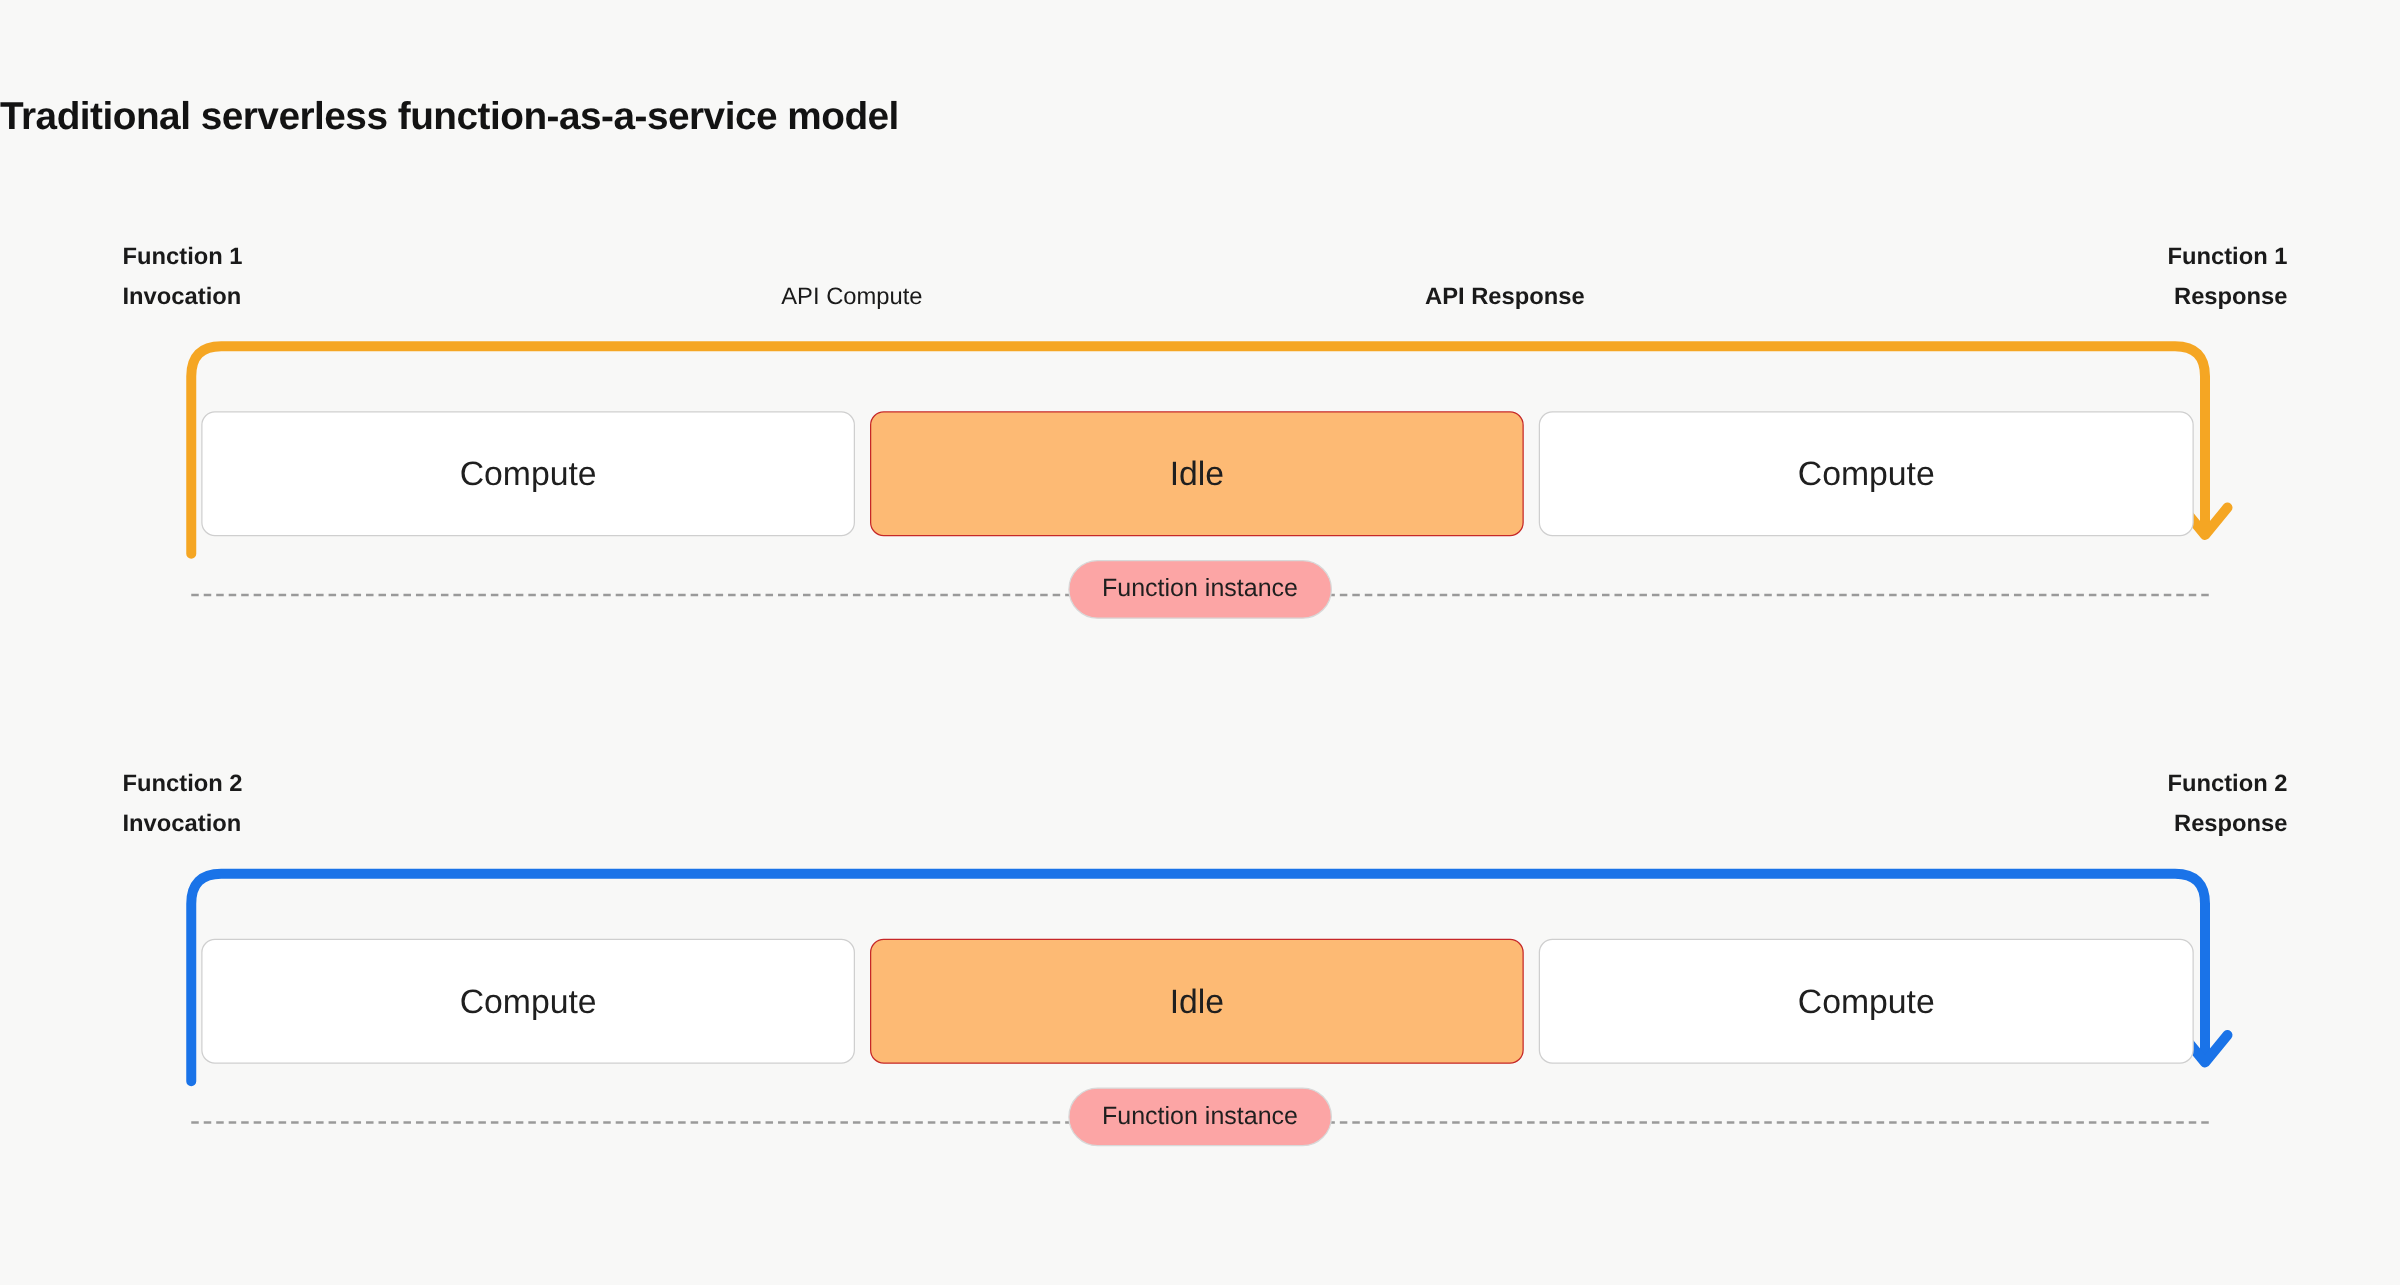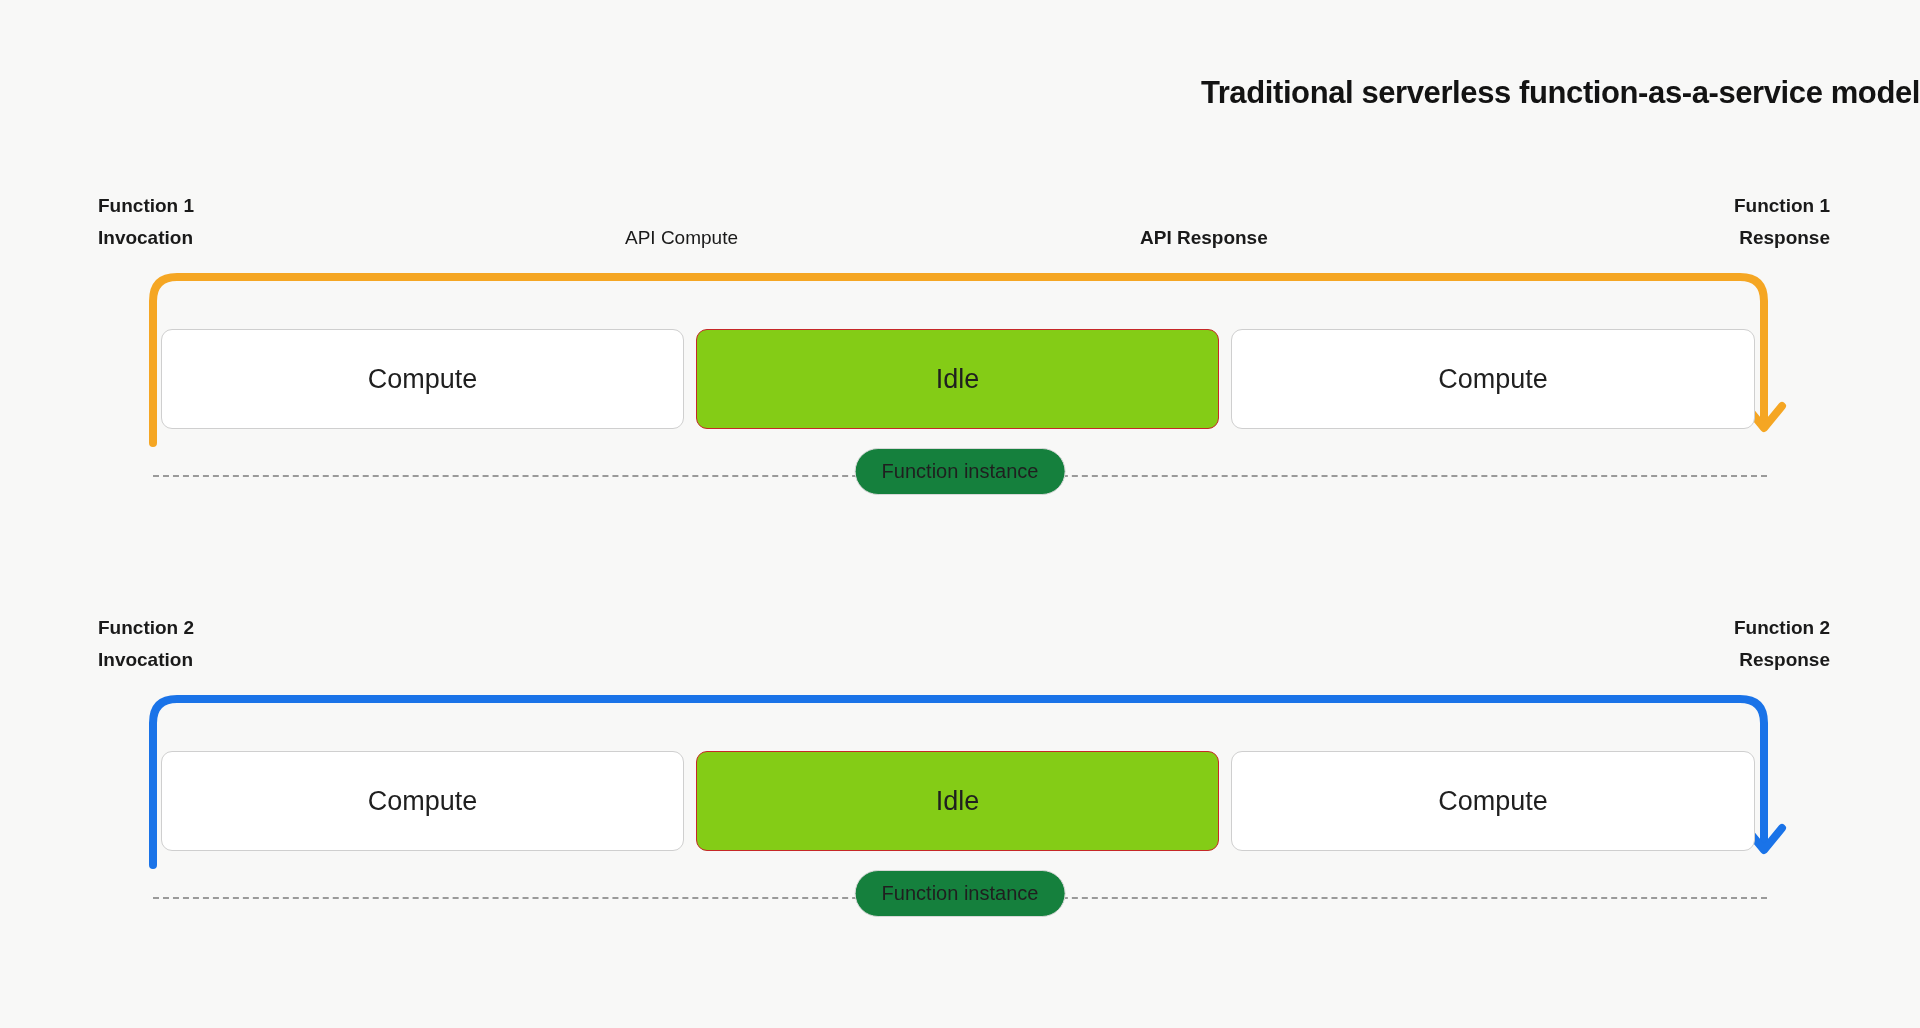--- a/index.html
+++ b/index.html
@@ -15,21 +15,21 @@
     overflow: hidden;
     position: relative;
   }
 
   
   .title {
     position: absolute;
     top: 75px;
     left: 0;
     width: 100%;
-    text-align: right;
+    text-align: left;
     font-size: 31px;
     font-weight: bold;
     letter-spacing: -0.4px;
     color: #131313;
   }
 
   
   .row {
     position: absolute;
     left: 0;
@@ -95,41 +95,41 @@
     border-radius: 11px;
     display: flex;
     align-items: center;
     justify-content: center;
     font-size: 27px;
     color: #1f1f1f;
     box-sizing: border-box;
     margin-top: 45px;
   }
   .seg-compute-a { width: 523px; background: #ffffff; border: 1px solid #cfcfcf; }
-  .seg-idle      { width: 523px; background: #84cc16; border: 1px solid #c62828; }
+  .seg-idle      { width: 523px; background: #fdba74; border: 1px solid #c62828; }
   .seg-compute-b { width: 524px; background: #ffffff; border: 1px solid #cfcfcf; }
 
   
   .instance-line {
     position: relative;
     height: 56px;
   }
   .dash {
     position: absolute;
     left: 153px;
     right: 153px;
     top: 27px;
     border-top: 2px dashed #9a9a9a;
   }
   .pill {
     position: absolute;
     left: 50%;
     transform: translateX(-50%);
     top: 0;
-    background: #15803d;
+    background: #fca5a5;
     border: 1px solid #d8d8d8;
     border-radius: 999px;
     padding: 11px 26px;
     font-size: 20px;
     color: #1f1f1f;
     white-space: nowrap;
   }
 </style>
 </head>
 <body>

